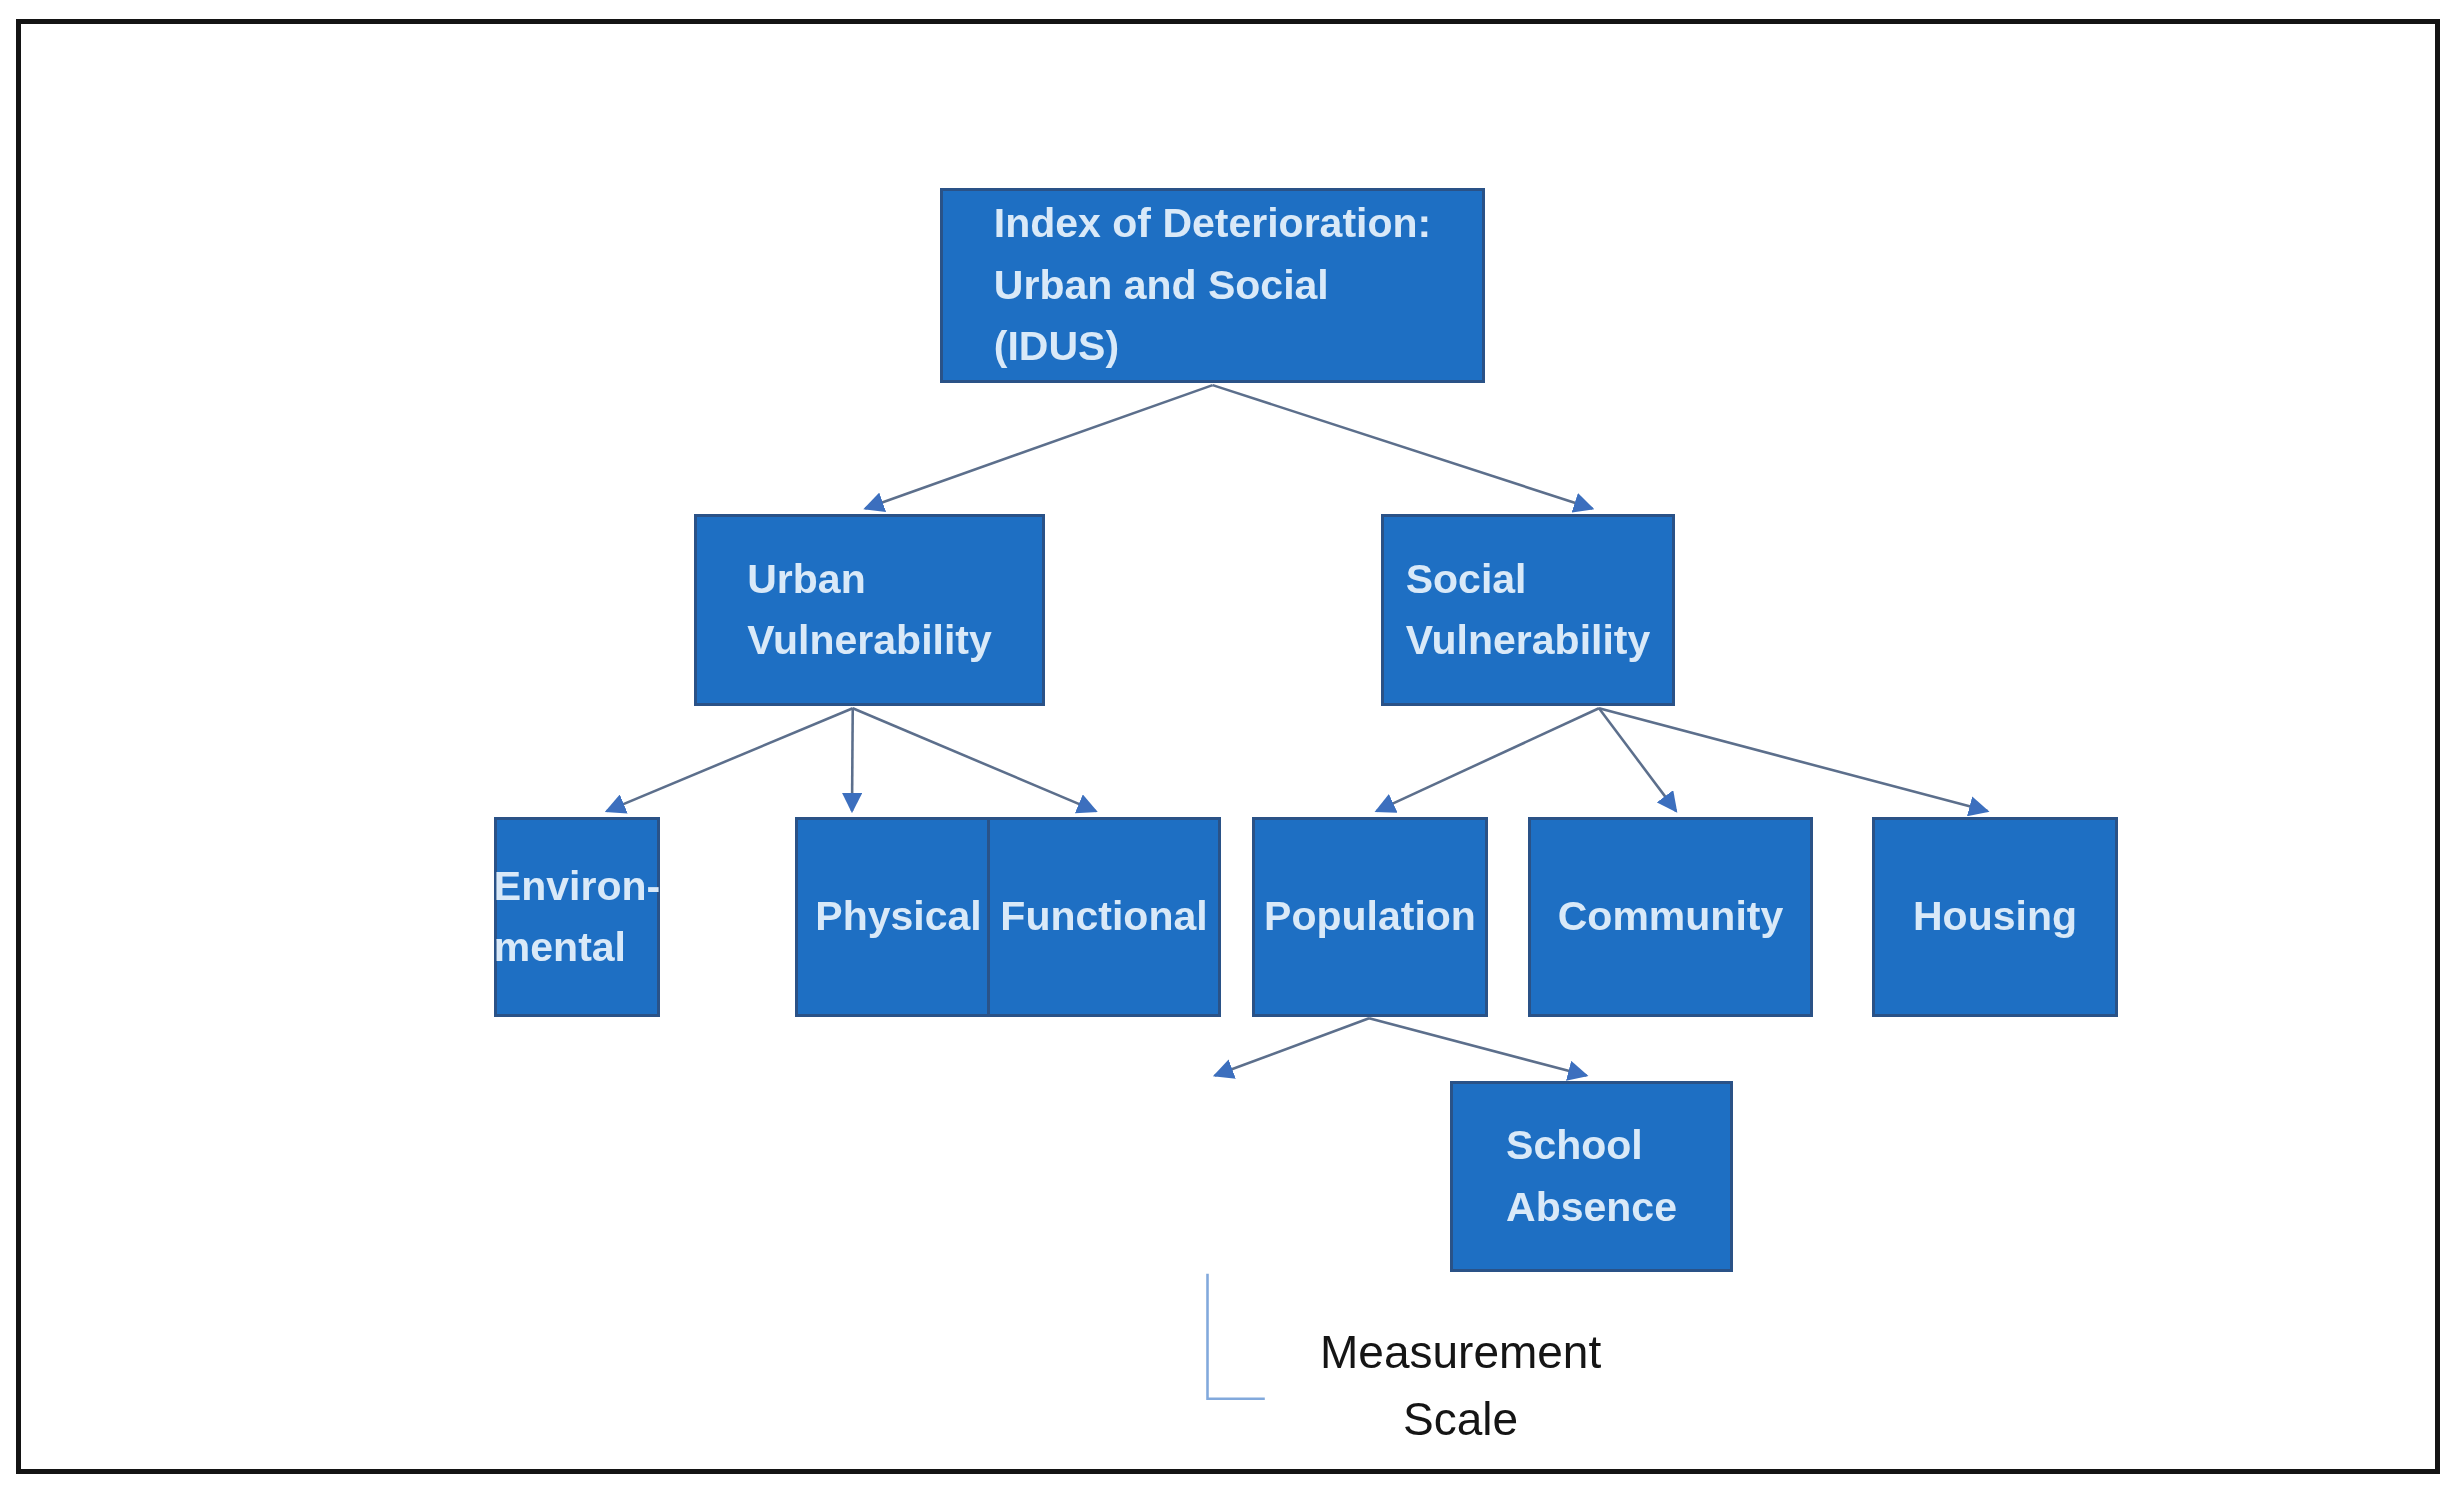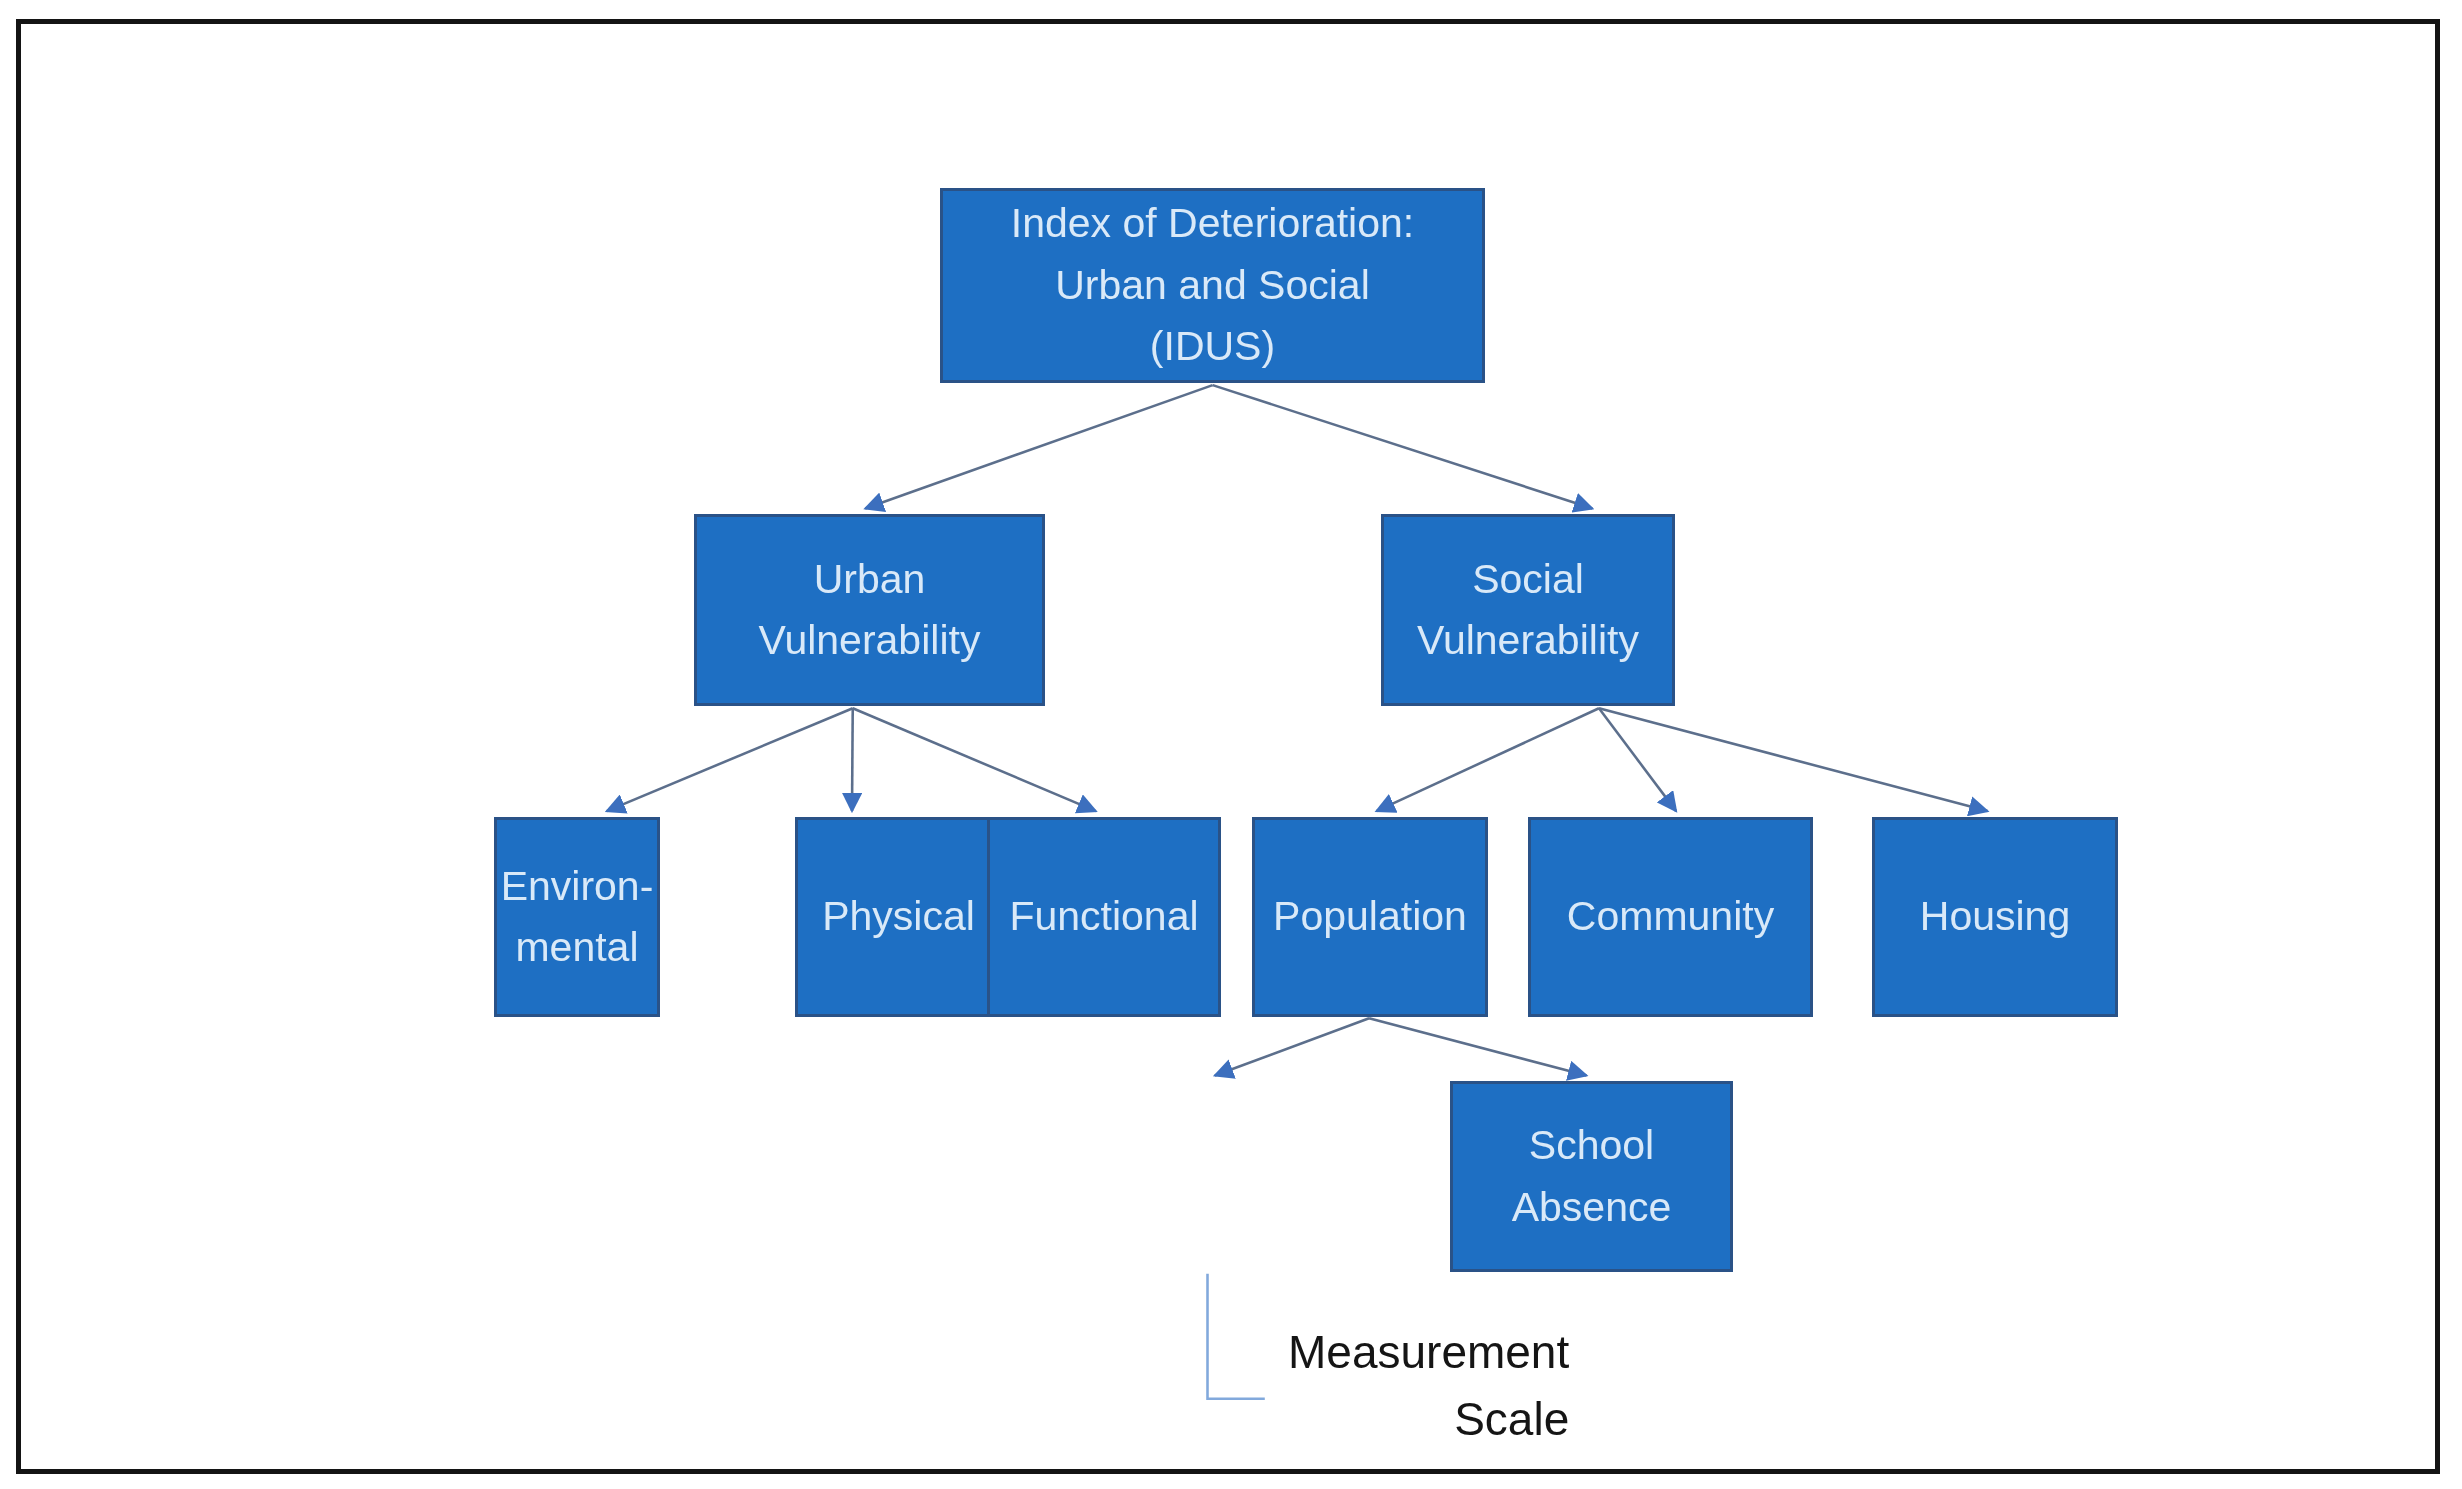--- a/index.html
+++ b/index.html
@@ -45,32 +45,33 @@
   }
   .node {
     position: absolute;
     box-sizing: border-box;
     background: var(--box-fill);
     border: 3.7px solid var(--box-border);
     color: var(--box-text);
     display: flex;
     align-items: center;
     justify-content: center;
-    text-align: center;
     white-space: pre-line;
     font-size: 41px;
     line-height: 1.5;
+    font-weight: bold;
   }
   .annotation {
     position: absolute;
     color: #151515;
     font-size: 46px;
     line-height: 1.45;
     white-space: pre-line;
-    text-align: right;
+    text-align: center;
+    margin-left: 32px;
   }
 </style>
 </head>
 <body>
 
 <div class="slide">
 
   <div class="frame"></div>
 
   <svg class="edges" viewBox="0 0 3352 2028" width="2462" height="1490" xmlns="http://www.w3.org/2000/svg">

